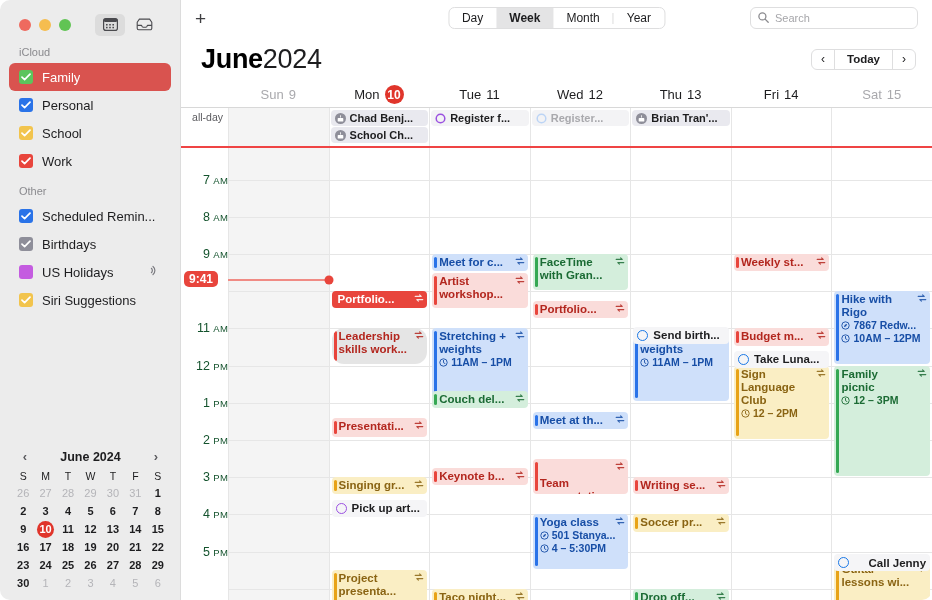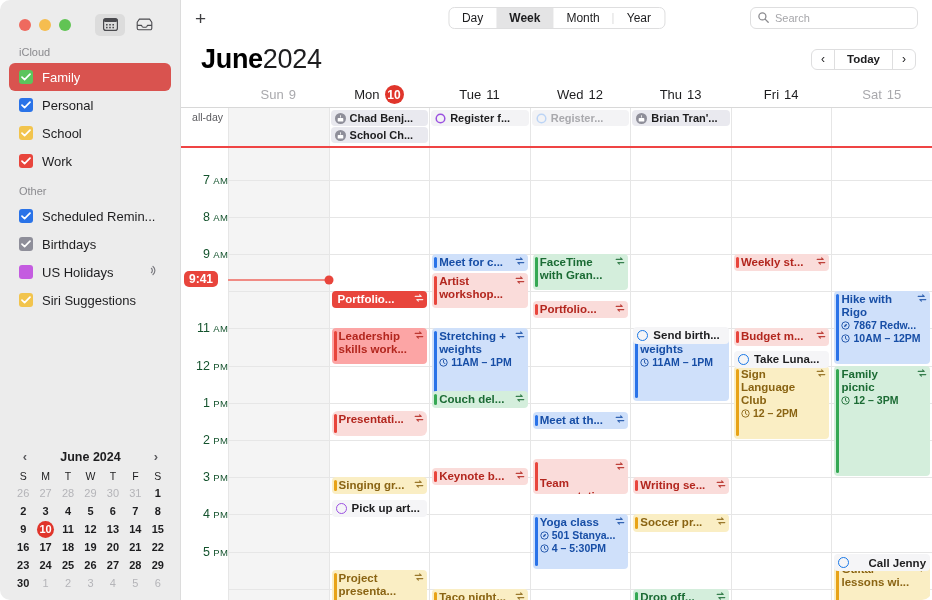--- a/index.html
+++ b/index.html
@@ -659,28 +659,28 @@
             <div class="hline" style="top: 329.22px;"></div>
             <div class="hline" style="top: 366.42px;"></div>
             <div class="hline" style="top: 403.62px;"></div>
             <div class="hline" style="top: 440.82px;"></div>
             <div class="ev solid" style="top: 143.22px; height: 17.1px; background: rgb(232, 69, 60); color: rgb(255, 255, 255);">
               <span class="title clip" style="padding-right: 12px;">Portfolio...</span>
               <span class="repeat"><svg width="10" height="10" viewBox="0 0 10 10">
                   <path d="M1.2 3.4 H7.2 L5.6 1.8 M8.8 6.6 H2.8 L4.4 8.2" fill="none" stroke="#fff" stroke-width="1.1" stroke-linecap="round" stroke-linejoin="round"></path>
                 </svg></span>
             </div>
-            <div class="ev" style="top: 180.42px; height: 35.7px; background: #fca5a5; color: rgb(179, 38, 30);">
+            <div class="ev" style="top: 180.42px; height: 35.7px; background: #e5e5e5; color: rgb(179, 38, 30); border-radius: 12px;">
               <div class="bar" style="background: rgb(232, 69, 60);"></div>
               <span class="title" style="padding-right: 12px;">Leadership skills work...</span>
               <span class="repeat"><svg width="10" height="10" viewBox="0 0 10 10">
                   <path d="M1.2 3.4 H7.2 L5.6 1.8 M8.8 6.6 H2.8 L4.4 8.2" fill="none" stroke="#b3261e" stroke-width="1.1" stroke-linecap="round" stroke-linejoin="round"></path>
                 </svg></span>
             </div>
-            <div class="ev" style="top: 263px; height: 25px; background: rgb(250, 220, 218); color: rgb(179, 38, 30); border-radius: 6px;">
+            <div class="ev" style="top: 270px; height: 19px; background: rgb(250, 220, 218); color: rgb(179, 38, 30);">
               <div class="bar" style="background: rgb(232, 69, 60);"></div>
               <span class="title clip" style="padding-right: 12px;">Presentati...</span>
               <span class="repeat"><svg width="10" height="10" viewBox="0 0 10 10">
                   <path d="M1.2 3.4 H7.2 L5.6 1.8 M8.8 6.6 H2.8 L4.4 8.2" fill="none" stroke="#b3261e" stroke-width="1.1" stroke-linecap="round" stroke-linejoin="round"></path>
                 </svg></span>
             </div>
             <div class="ev" style="top: 329.22px; height: 17.1px; background: rgb(250, 238, 196); color: rgb(138, 100, 19);">
               <div class="bar" style="background: rgb(232, 163, 23);"></div>
               <span class="title clip" style="padding-right: 12px;">Singing gr...</span>
               <span class="repeat"><svg width="10" height="10" viewBox="0 0 10 10">

